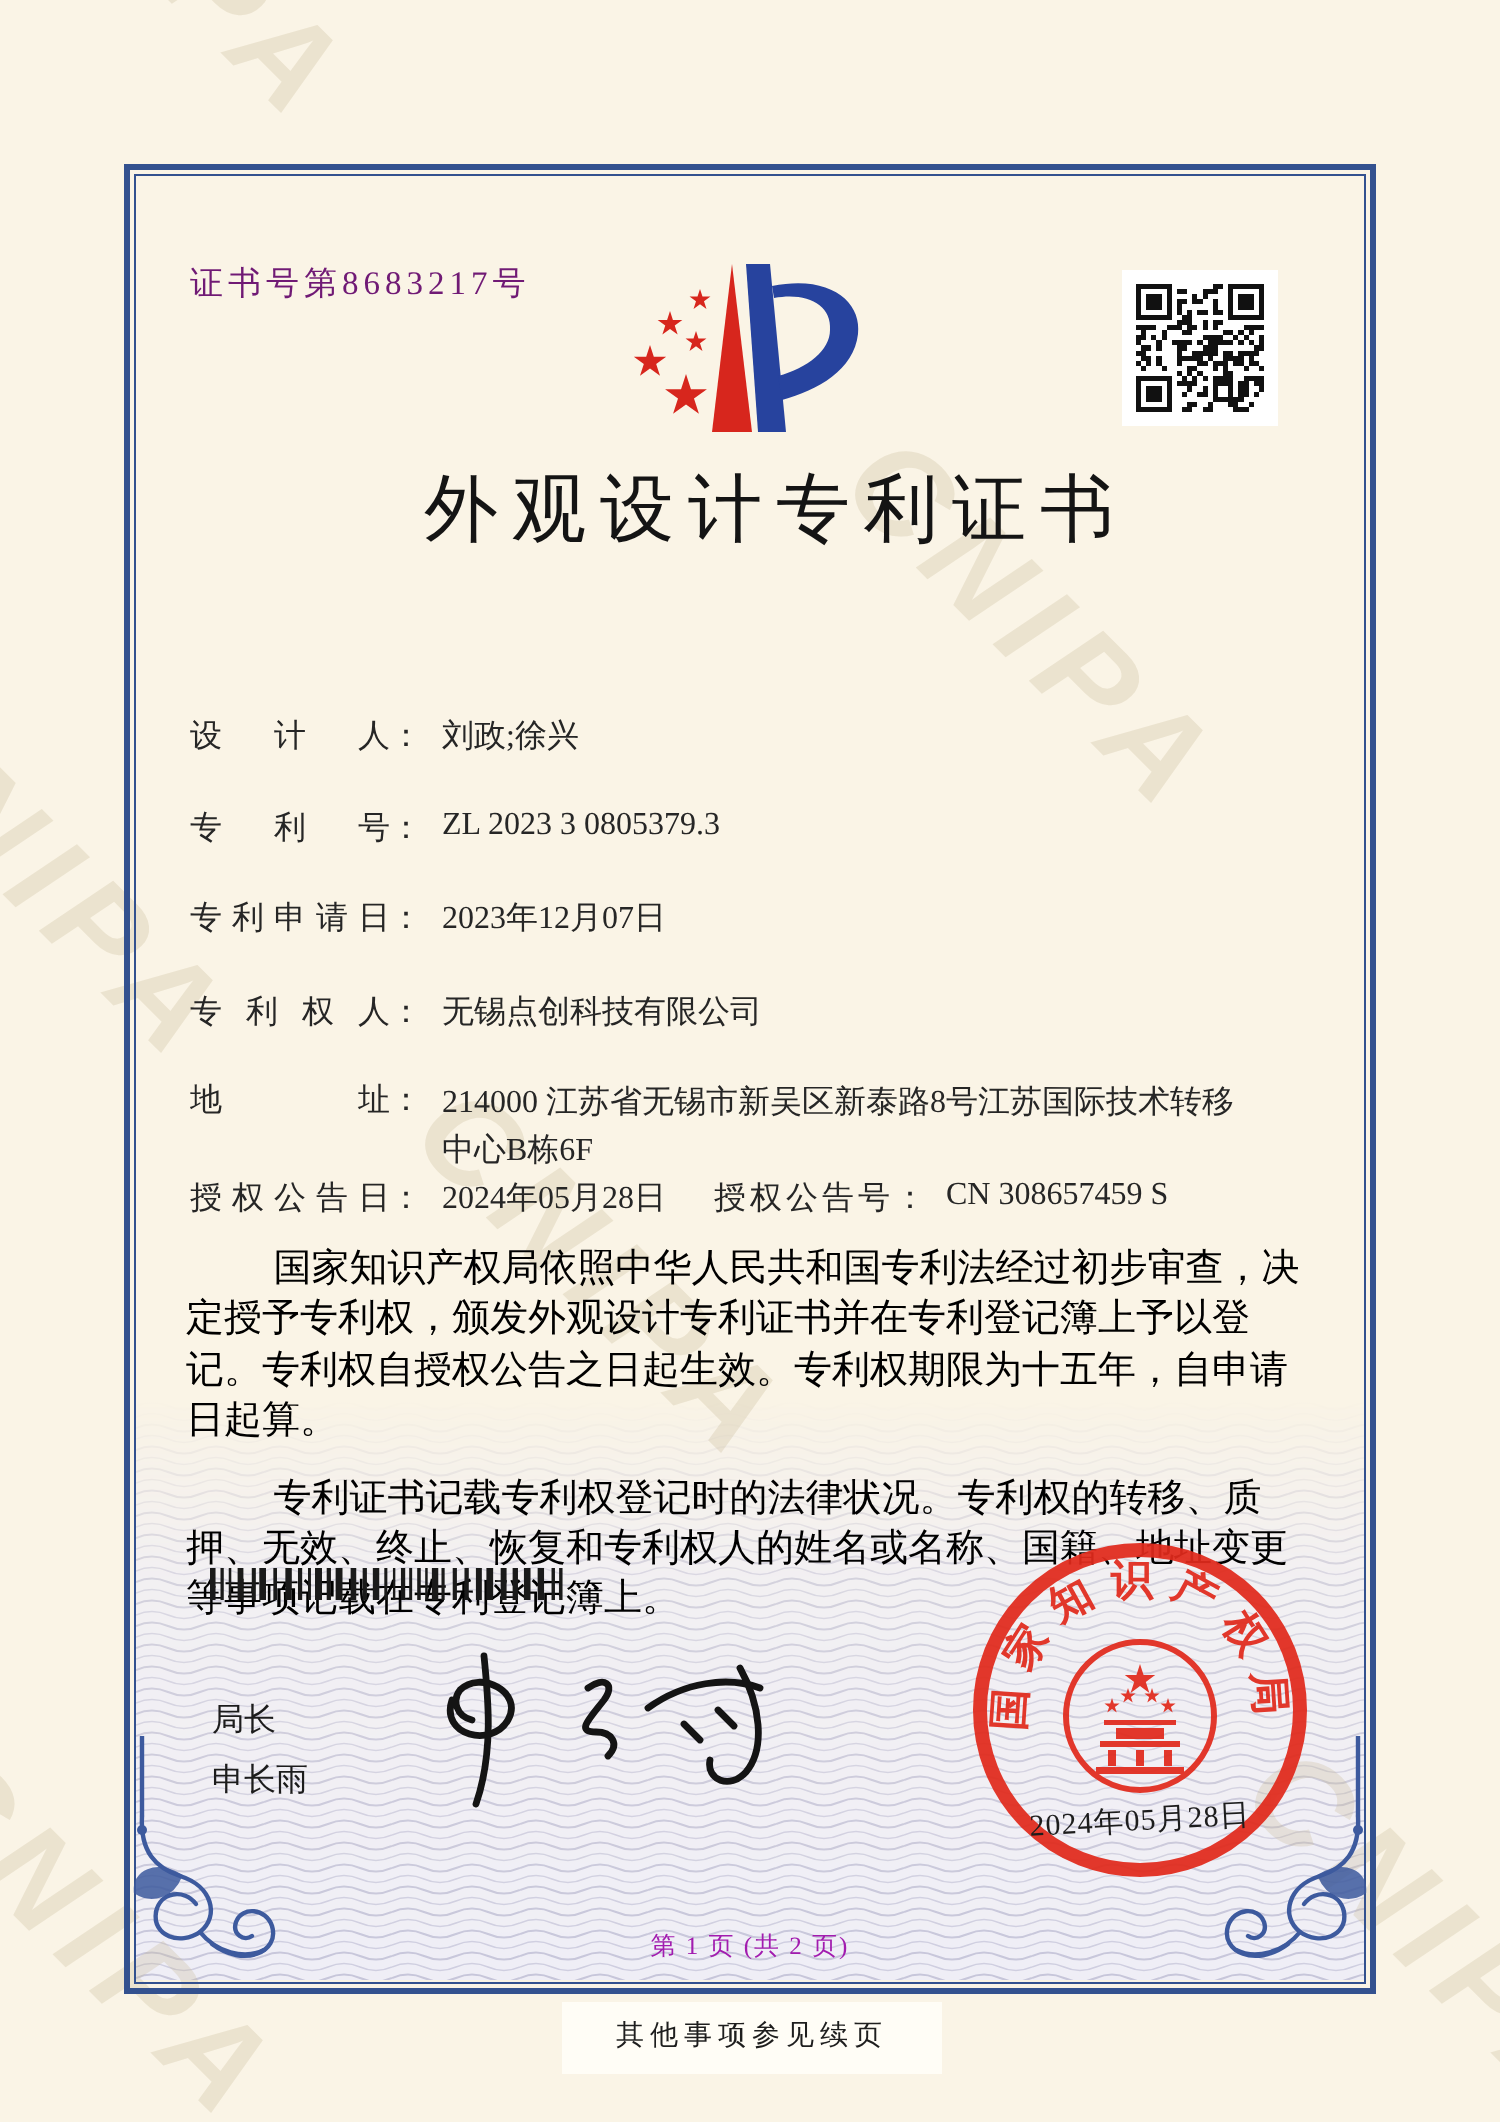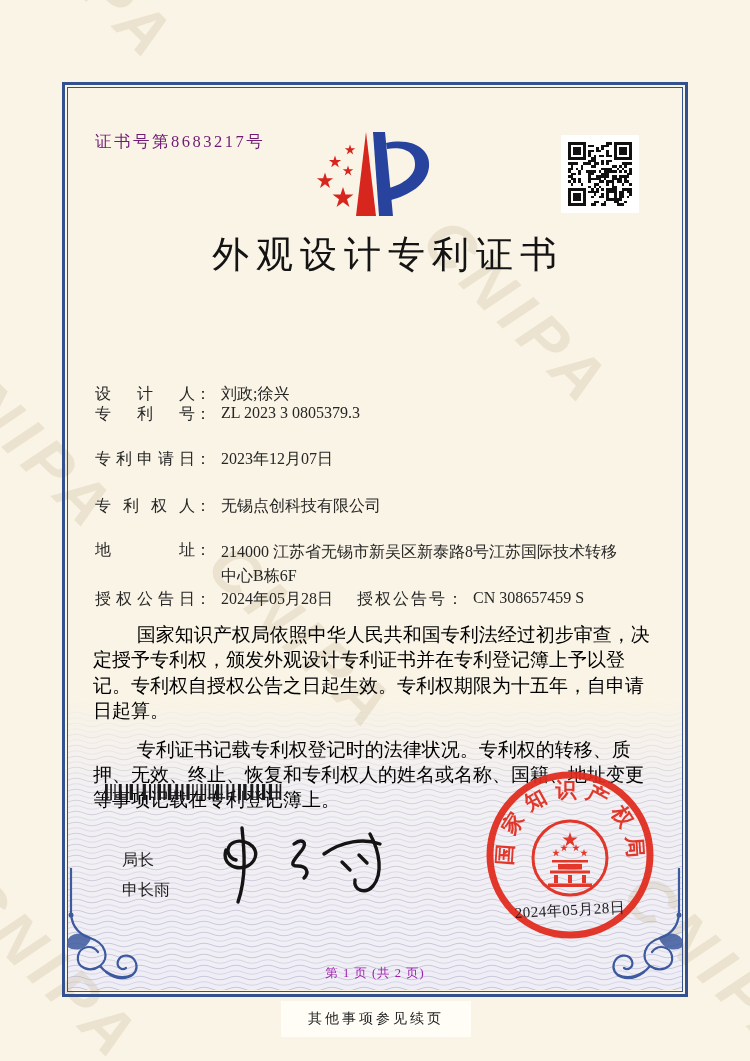--- a/index.html
+++ b/index.html
@@ -42,21 +42,21 @@
   .g2{position:absolute;left:262px;top:0;}
   .flabel2{display:inline-block;letter-spacing:2px;vertical-align:top;}
 
   .paras{position:absolute;left:93px;top:622px;width:558px;font-size:19px;
          line-height:25.4px;color:#000000;}
   .paras p{margin:0;text-indent:2.3em;}
   .paras p + p{margin-top:13px;}
 
   .barcode{position:absolute;left:105px;top:784px;}
 
-  .signer{position:absolute;left:122px;top:846px;font-family:Liberation Mono, monospace;
+  .signer{position:absolute;left:106px;top:846px;font-family:Liberation Sans, sans-serif;
           font-size:16px;color:#1c1c1c;line-height:30px;}
   .signature{position:absolute;left:212px;top:822px;}
 
   .seal{position:absolute;left:484px;top:769px;}
   .seal-date{position:absolute;left:480px;top:901px;width:180px;text-align:center;
              font-size:15px;color:#1d1d1d;letter-spacing:.5px;transform:rotate(-3deg);}
 
   .footer-page{position:absolute;left:62px;top:965px;width:626px;text-align:center;
                font-size:12.5px;letter-spacing:1px;color:#a21caf;}
   .note-box{position:absolute;left:281px;top:1001px;width:190px;height:36px;background:#fffdf6;
@@ -352,21 +352,21 @@
           <rect x="13" y="24" width="1" height="1" fill="#111"></rect>
           <rect x="14" y="24" width="1" height="1" fill="#111"></rect>
           <rect x="19" y="24" width="1" height="1" fill="#111"></rect>
           <rect x="20" y="24" width="1" height="1" fill="#111"></rect>
           <rect x="21" y="24" width="1" height="1" fill="#111"></rect>
         </svg>
     </div>
 
     <div class="title">外观设计专利证书</div>
 
-    <div class="row" style="top:384px">
+    <div class="row" style="top:358px">
       <span class="flabel">设计人</span><span class="fcolon">：</span><span class="fvalue">刘政;徐兴</span>
     </div>
     <div class="row" style="top:404px">
       <span class="flabel">专利号</span><span class="fcolon">：</span><span class="fvalue">ZL 2023 3 0805379.3</span>
     </div>
     <div class="row" style="top:449px">
       <span class="flabel">专利申请日</span><span class="fcolon">：</span><span class="fvalue">2023年12月07日</span>
     </div>
     <div class="row" style="top:496px">
       <span class="flabel">专利权人</span><span class="fcolon">：</span><span class="fvalue">无锡点创科技有限公司</span>

